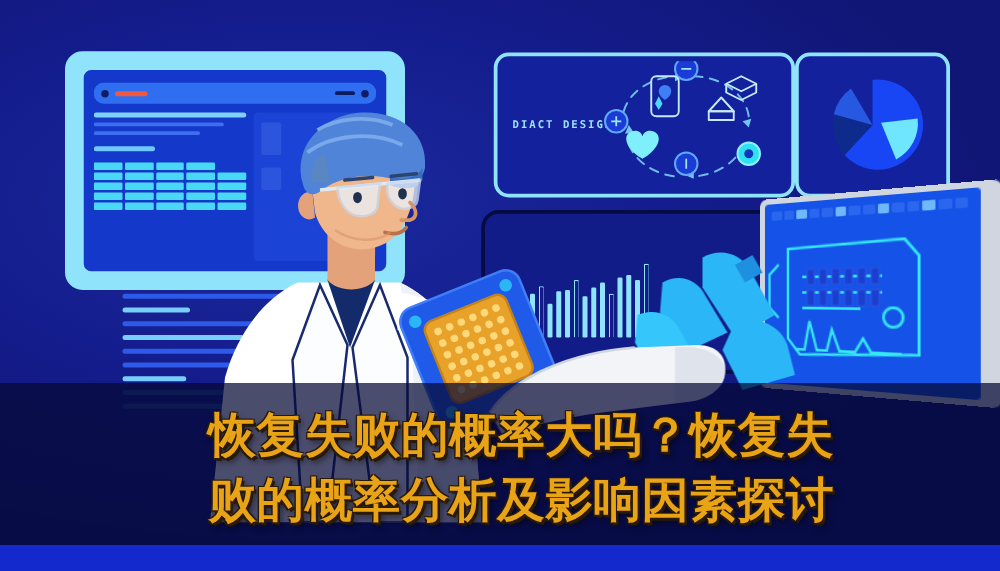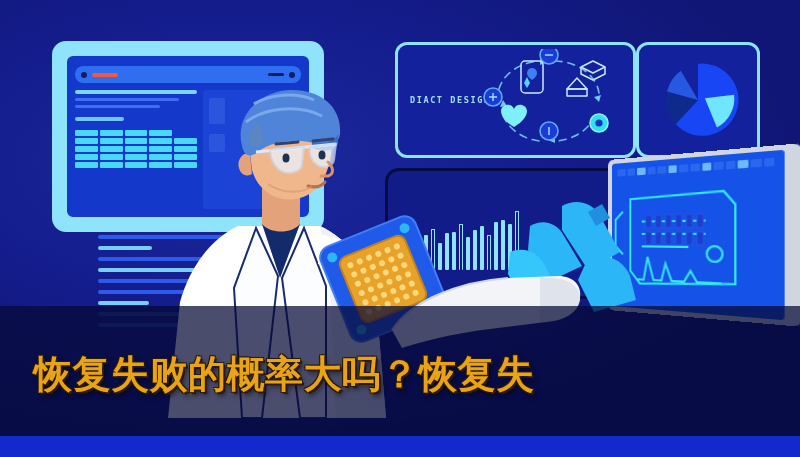--- a/index.html
+++ b/index.html
@@ -159,20 +159,21 @@
     position:absolute;left:0;top:436px;width:800px;height:21px;
     background:#1429cd;
   }
 
   
   .title-wrap{
     position:absolute;left:0;top:312px;width:800px;height:124px;
     display:flex;flex-direction:column;justify-content:center;
     padding-left:34px;box-sizing:border-box;
     pointer-events:none;
+    text-align:center;
   }
   .title-line{
     font-size:38px;
     font-weight:bold;
     line-height:52px;
     color:#e8a317;
     letter-spacing:.5px;
     white-space:nowrap;
     text-shadow:
       2px 2px 0 #2a1a05,
@@ -495,15 +496,16 @@
              L92,62 C62,66 30,74 12,80 Z" fill="#f2f4f7"></path>
     <path d="M150,10 C170,8 188,14 190,28 C191,40 180,50 164,53 L150,54 Z" fill="#dfe4ec"></path>
     <path d="M2,62 C20,34 66,14 118,10" fill="none" stroke="#cfd6e0" stroke-width="2"></path>
   </svg>
 
   <div class="overlay-band"></div>
   <div class="bottom-strip"></div>
 
   <div class="title-wrap">
     <div class="title-line">恢复失败的概率大吗？恢复失</div>
+    <div class="title-line">败的概率分析及影响因素探讨</div>
   </div>
 
 </div>
 
 </body></html>

